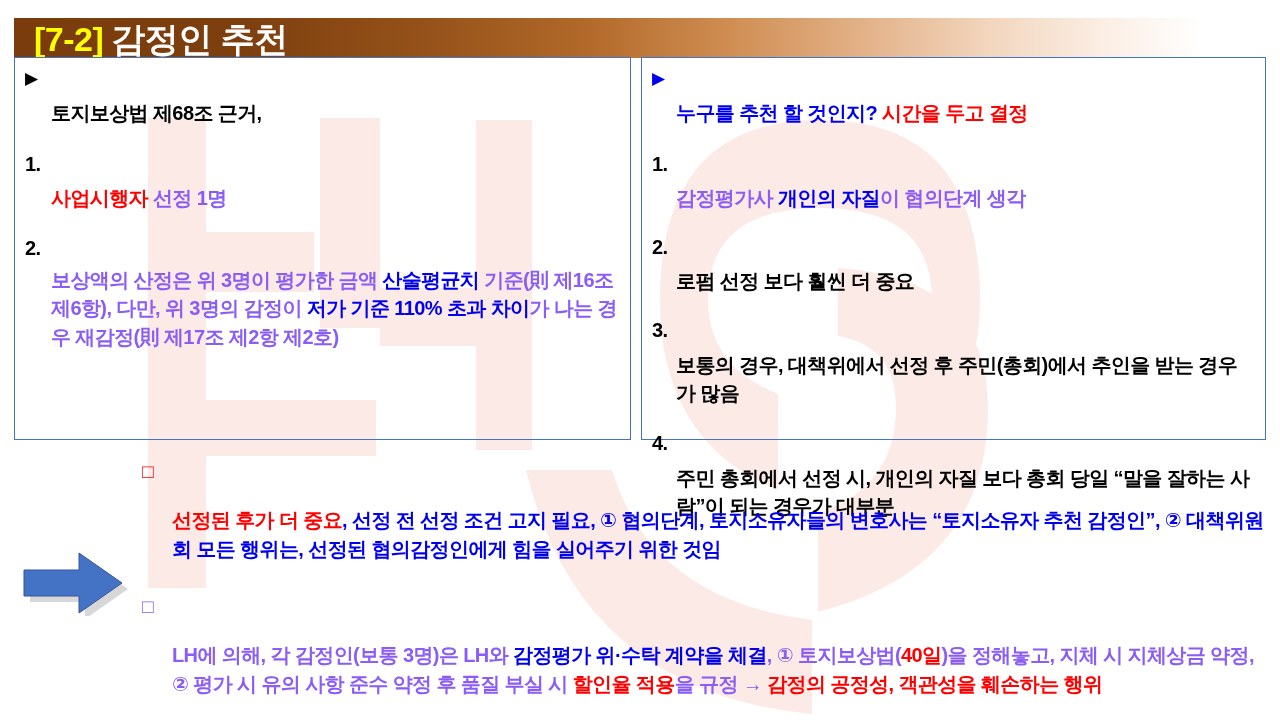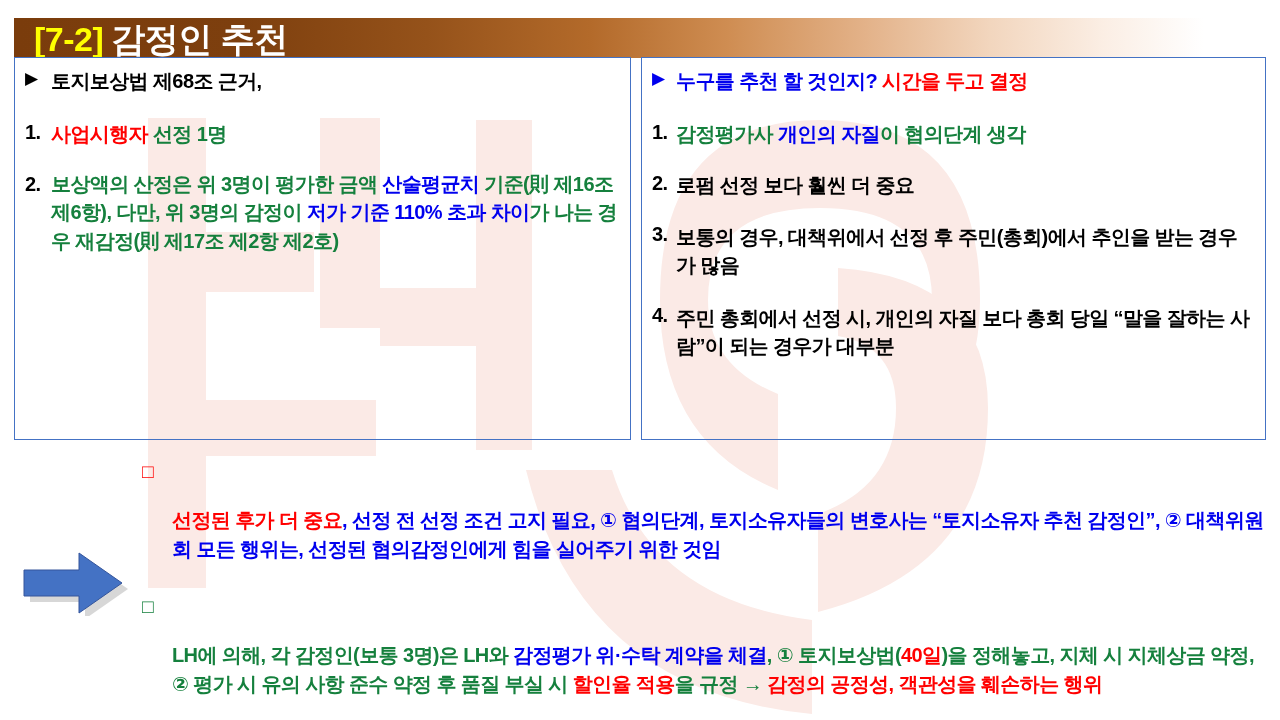--- a/index.html
+++ b/index.html
@@ -114,21 +114,21 @@
     align-items: flex-start;
     font-size: 20px;
     font-weight: bold;
     color: #000000;
     letter-spacing: -0.6px;
   }
   .marker {
     flex: 0 0 auto;
     white-space: nowrap;
   }
-  .row-body { flex: 1 1 auto; }
+  .row-body { flex: 1 1 auto; margin-top: 32px; }
 
   
   #box-left .row { margin-bottom: 22px; }
   #box-left .row.r-head { margin-bottom: 26px; }
   #box-left .marker { width: 26px; }
   #box-left .row.indent .marker { width: 26px; }
   #box-left .row.indent .row-body { padding-left: 16px; }
   #box-left .row.para { margin-bottom: 0; line-height: 1.42; }
 
   
@@ -137,21 +137,21 @@
   #box-right .marker { width: 24px; }
   #box-right .row.para .row-body { line-height: 1.42; }
 
   .tri { font-size: 17px; vertical-align: 2px; }
   .tri.black { color: #000000; }
   .tri.blue  { color: #0000ee; }
 
   
   .c-red   { color: #ff0000; }
   .c-blue  { color: #0000ee; }
-  .c-black { color: #15803d; }
+  .c-black { color: #8b5cf6; }
 
   
   #arrow {
     position: absolute;
     left: 20px;
     top: 550px;
     width: 110px;
     height: 66px;
     z-index: 2;
   }

